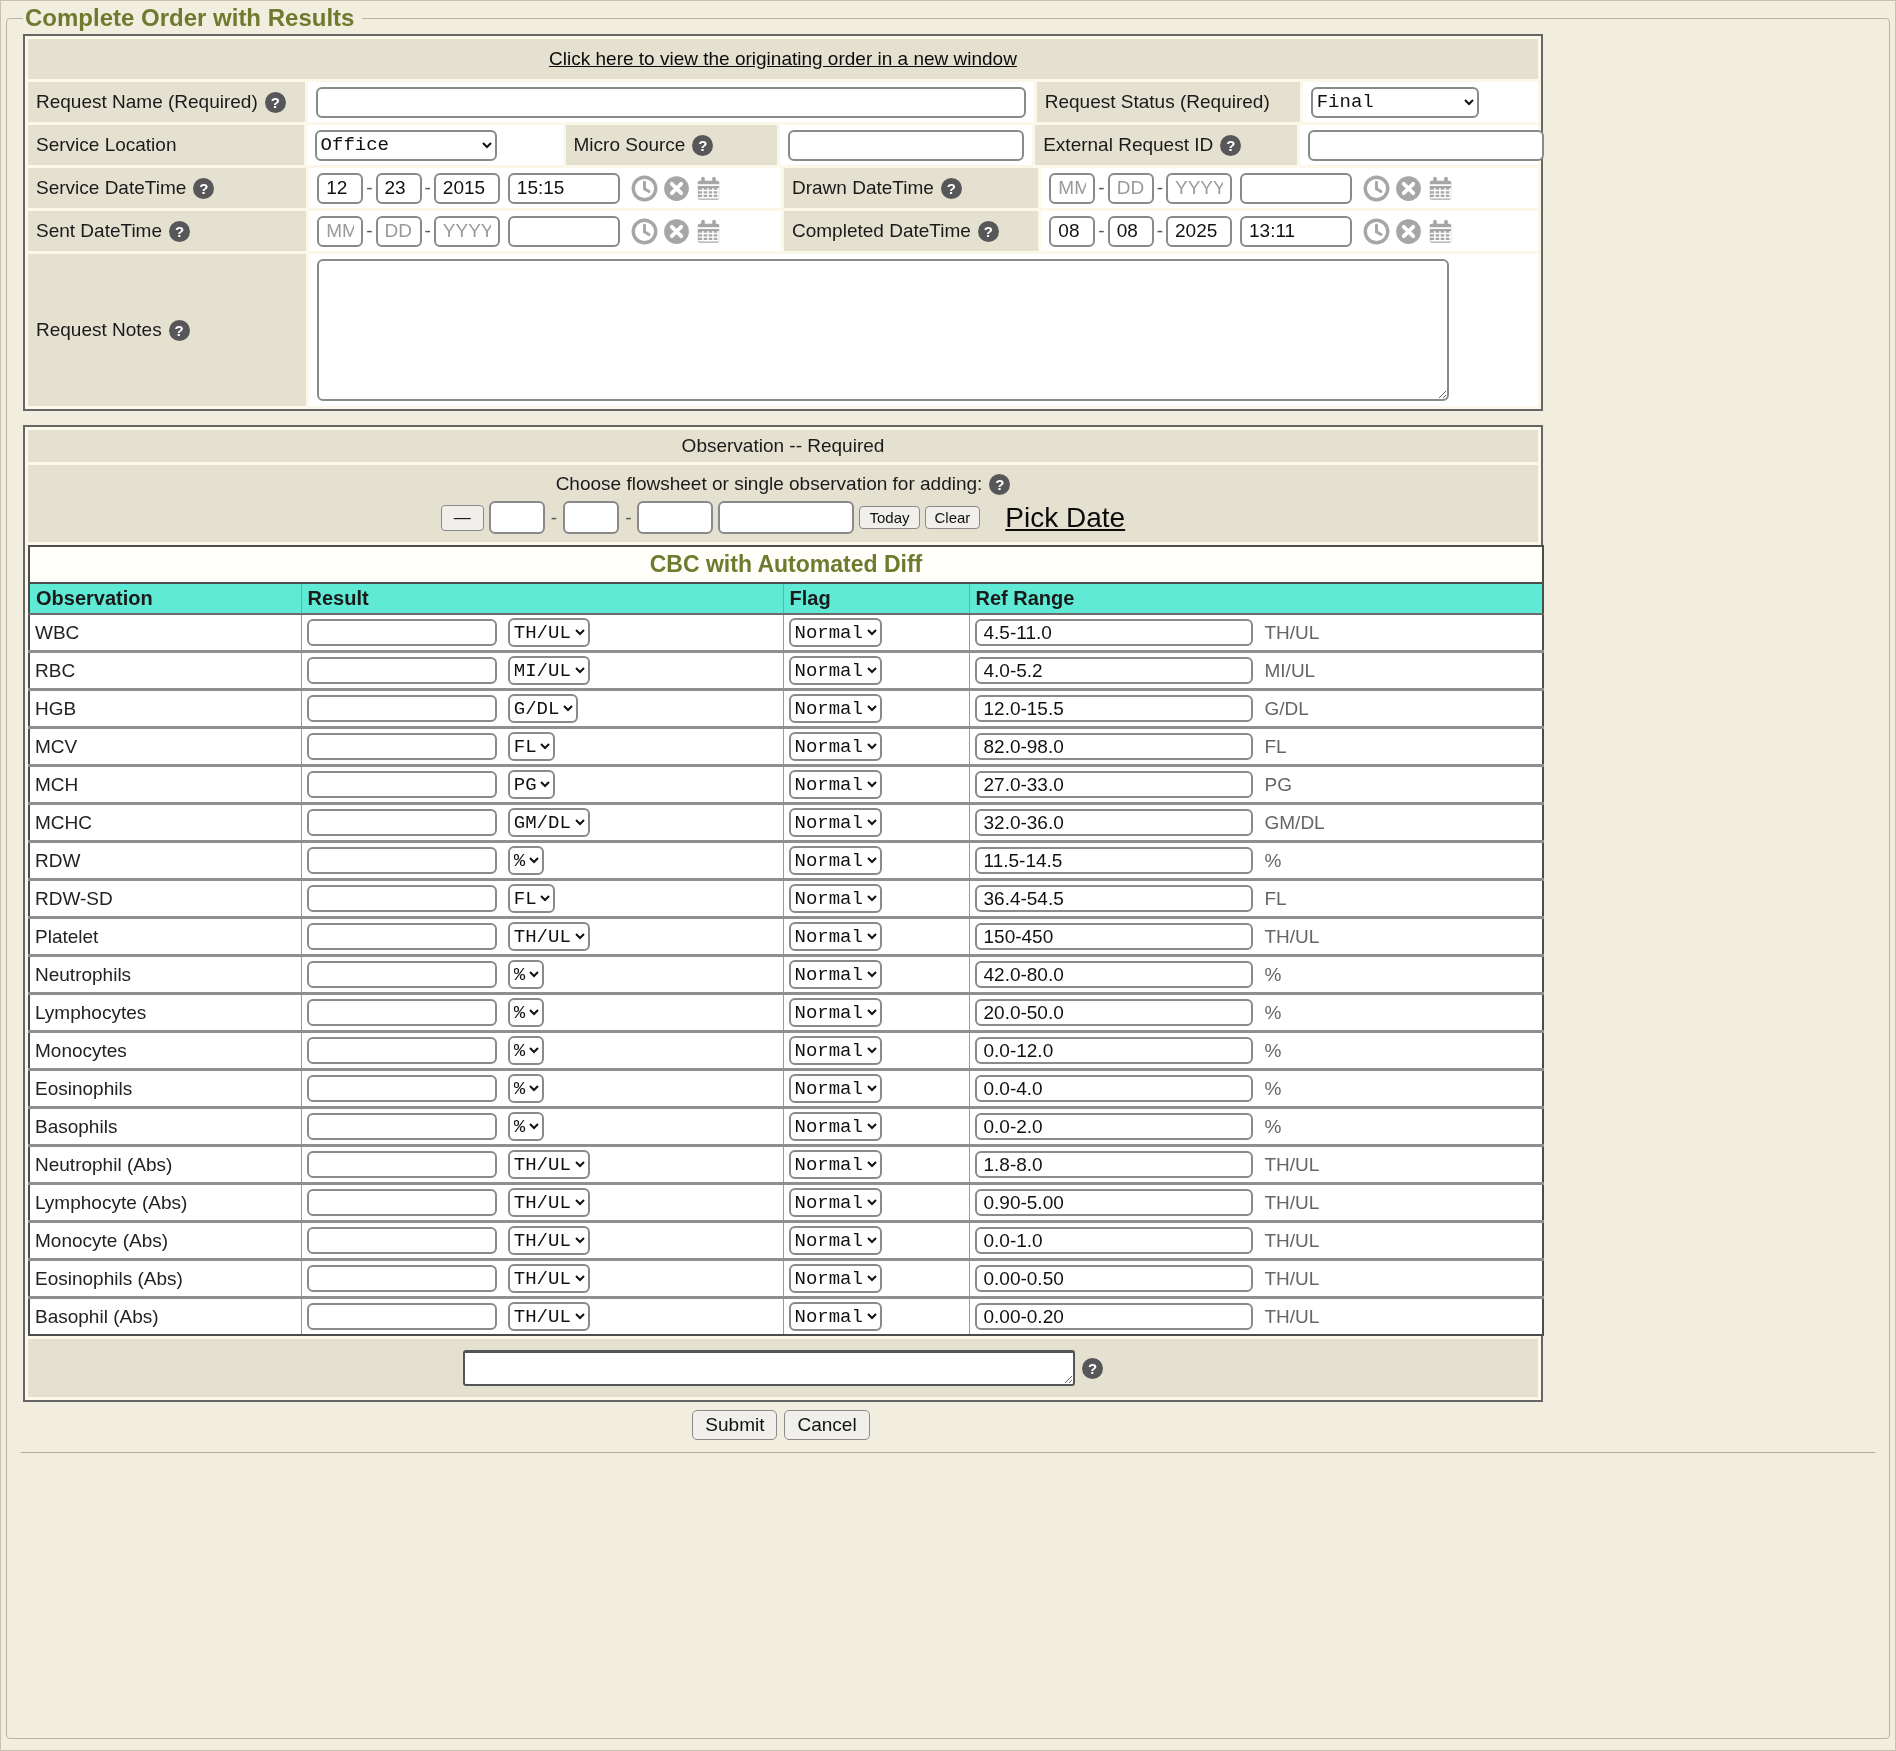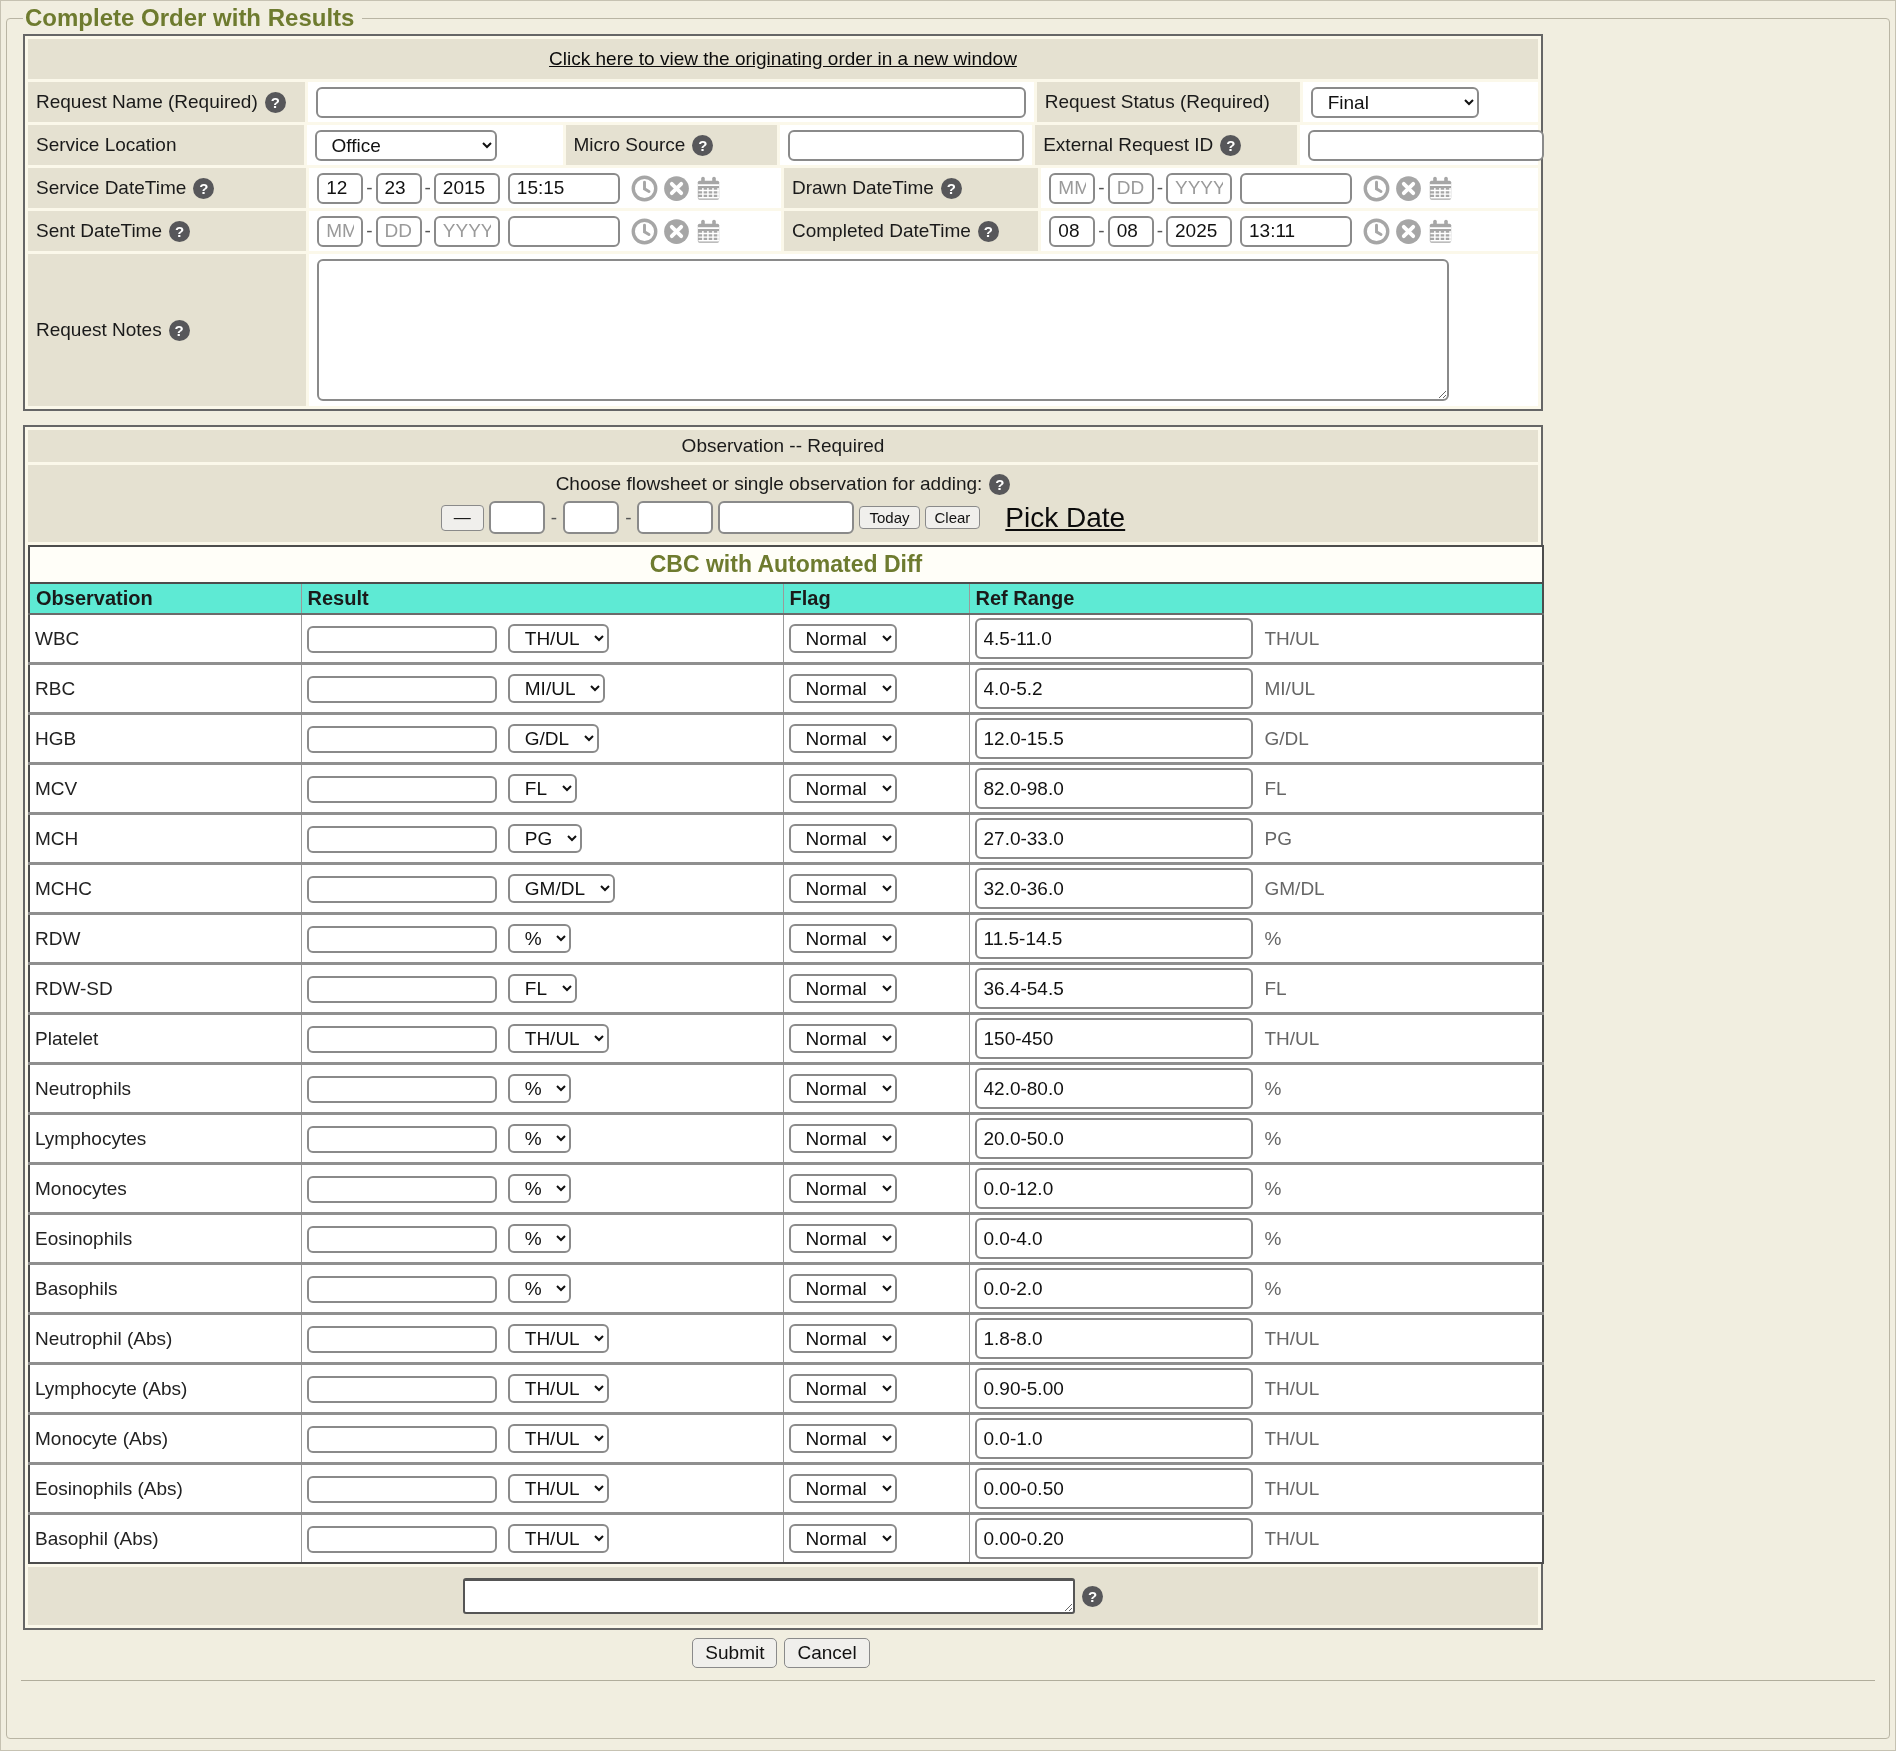--- a/index.html
+++ b/index.html
@@ -40,21 +40,21 @@
   a.plain-link { color:#0b0b0b; text-decoration:underline; cursor:pointer; }
 
   
   input[type=text], textarea, select {
     font-family:"Liberation Sans", sans-serif;
     font-size:19px; color:#111;
     border:2px solid #8a8a8a; border-radius:6px;
     background:#fff; padding:1px 7px; height:31px;
   }
   input::placeholder { color:#9a9a9a; }
-  select { padding:1px 11px; }
+  select { padding:1px 0;font-family:Liberation Mono, monospace; }
   textarea { resize:both; }
   button {
     font-family:"Liberation Sans", sans-serif;
     font-size:19px; color:#111;
     background:#f0efec; border:1.5px solid #8a8a8a;
     border-radius:5px; padding:3px 12px; cursor:pointer;
   }
   button.small { font-size:15px; padding:2px 9px; border-radius:4px; }
 
   
@@ -120,21 +120,21 @@
     background:#5eead4; text-align:left; font-weight:bold; font-size:20px;
     padding:3px 6px; border:1px solid #9a9a9a; border-bottom:2px solid #6b6b6b;
   }
   table.cbc td {
     border:1px solid #9a9a9a; border-bottom:3px solid #8f8f8f;
     padding:3px 5px; height:37px;
   }
   table.cbc tr:last-child td { border-bottom:1px solid #9a9a9a; }
   td.obs-name { font-size:19px; color:#222; }
   input.res-input { width:190px; height:27px; margin-right:6px; }
-  input.ref-input { width:278px; height:41px; }
+  input.ref-input { width:278px; height:27px; }
   .ref-unit { color:#666; margin-left:12px; }
   select.flag-select, select.unit-select { height:29px; }
 
   .bottom-entry-row { min-height:58px; }
   textarea.bottom-entry { width:612px; height:36px; border:2px solid #555; border-top-width:3px; border-radius:3px; }
 
   .actions { display:flex; justify-content:center; gap:7px; margin-top:8px; width:1520px; }
   .end-line { border-top:1.5px solid #b1ad9c; margin-top:12px; width:100%; }
 </style>
 </head>

